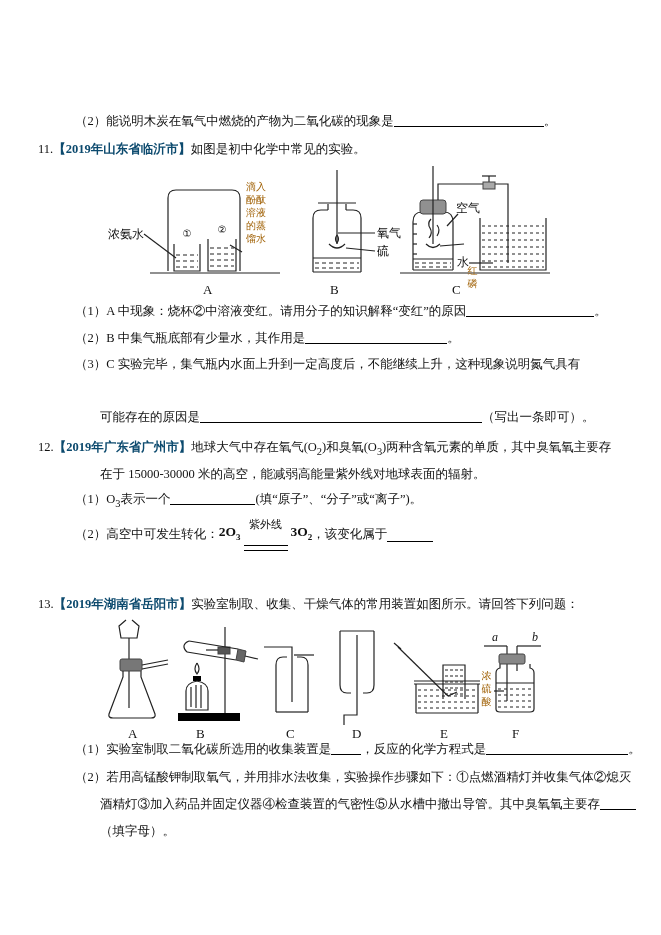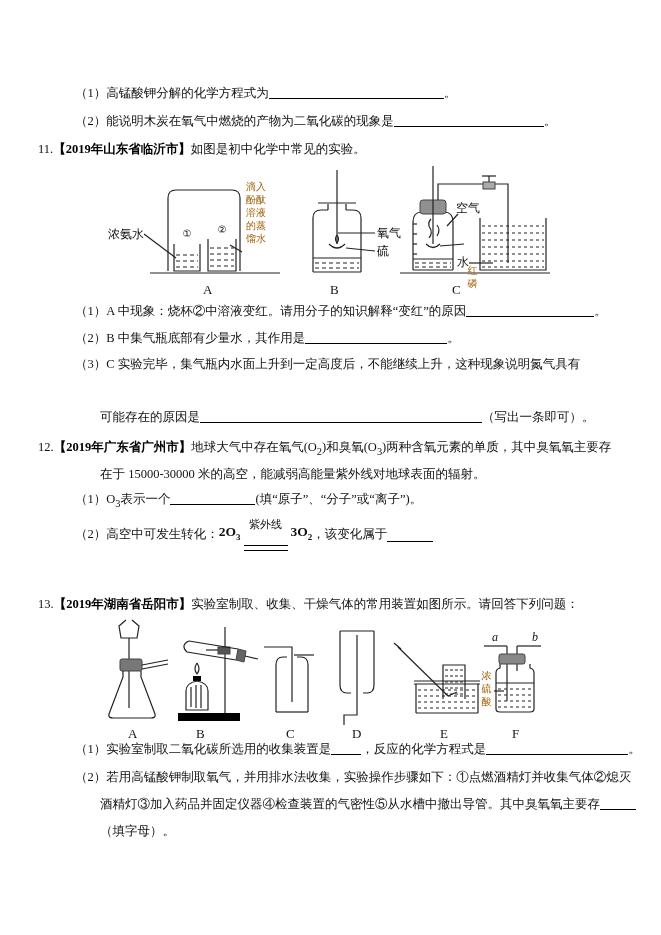--- a/index.html
+++ b/index.html
@@ -2,21 +2,21 @@
 <html><head>
 <meta charset="utf-8">
 <style>
   html,body{margin:0;padding:0;background:#e8e8e8;}
   #page{
     position:relative;width:661px;height:935px;background:#ffffff;
     font-family:"Liberation Serif","DejaVu Serif",serif;
     color:#111;overflow:hidden;margin:0 auto;
   }
   .ln{position:absolute;white-space:nowrap;font-size:12.5px;line-height:18px;color:#111;}
-  .tag{color:#000000;font-weight:700;}
+  .tag{color:#0c4a6e;font-weight:700;}
   .qnum{color:#111;}
   .bl{display:inline-block;border-bottom:1px solid #000;height:14px;vertical-align:-2px;}
   .flexln{display:flex;align-items:center;}
   .frac{display:inline-flex;flex-direction:column;align-items:center;font-weight:700;
         font-size:11px;line-height:1.05;vertical-align:middle;margin:0 2px;}
   .frac .fnum{border-bottom:1.2px solid #000;padding:0 2px 1px;}
   .frac .fden{padding-top:1px;}
   .chem{font-weight:700;font-size:13.5px;}
   .chem sub{font-size:9px;}
   .eqcond{display:inline-flex;flex-direction:column;align-items:center;margin:0 3px;gap:15px;}
@@ -26,23 +26,20 @@
   svg line,svg path,svg polyline{stroke:#222;fill:none;stroke-width:1.2;}
   svg text{font-family:"Liberation Serif","DejaVu Serif",serif;fill:#111;stroke:none;}
   .vlabel{position:absolute;font-size:10px;line-height:13px;word-break:break-all;
           text-align:center;color:#a16207;}
 </style>
 </head>
 <body>
 
 <div id="page">
 
-  <div class="ln" style="left:75px;top:84px;">
-    <span>（1）</span><span>高锰酸钾分解的化学方程式为</span><span class="bl" style="width:175px;"></span><span>。</span>
-  </div>
   <div class="ln" style="left:75px;top:112px;">
     <span>（2）</span><span>能说明木炭在氧气中燃烧的产物为二氧化碳的现象是</span><span class="bl" style="width:150px;"></span><span>。</span>
   </div>
 
   <div class="ln" style="left:38px;top:140px;">
     <span class="qnum">11.</span><span class="tag">【2019年山东省临沂市】</span><span>如图是初中化学中常见的实验。</span>
   </div>
 
   <div class="fig" style="left:100px;top:162px;width:460px;height:138px;">
     <svg width="460" height="138" viewBox="0 0 460 138">

